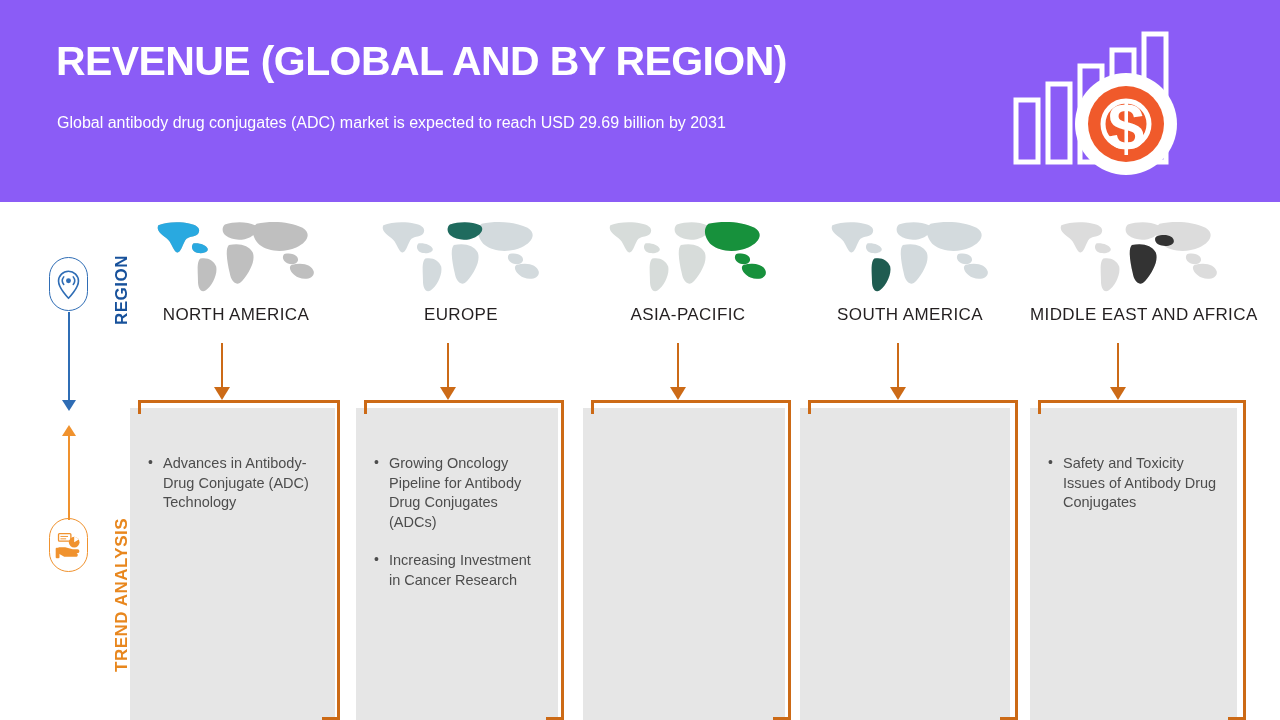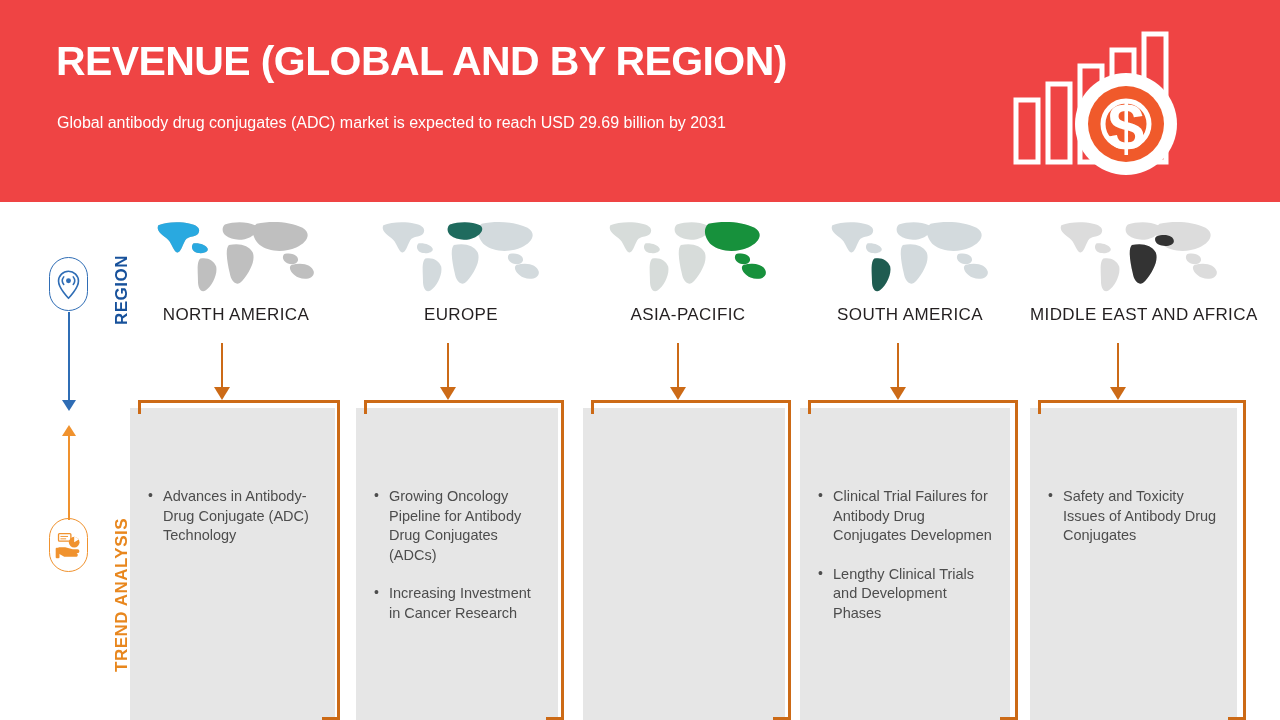--- a/index.html
+++ b/index.html
@@ -11,21 +11,21 @@
     font-family: "Liberation Sans", sans-serif;
     overflow: hidden;
     position: relative;
   }
 
   
   #header {
     position: absolute;
     left: 0; top: 0;
     width: 1280px; height: 202px;
-    background: #ef4444;
+    background: #8b5cf6;
   }
   #header-title {
     position: absolute;
     left: 56px; top: 38px;
     font-size: 41px;
     font-weight: bold;
     color: #ffffff;
     letter-spacing: -0.6px;
     white-space: nowrap;
   }
@@ -135,21 +135,20 @@
     position: absolute; left: 0; top: 0; width: 3px; height: 14px;
     background: #cc6a16;
   }
 
   
   .bullets {
     position: absolute;
     top: 242px;
     left: 16px;
     right: 26px;
-    margin-top: 33px;
   }
   .bullet {
     position: relative;
     padding-left: 17px;
     margin-bottom: 19px;
     font-size: 14.5px;
     line-height: 19.5px;
     color: #4d4d4d;
   }
   .bullet::before {
@@ -301,24 +300,20 @@
         <div class="stem"></div>
         <div class="head"></div>
       </div>
       <div class="panel" style="width: 210px;"></div>
       <div class="bracket" style="width: 210px;">
         <div class="b-left-stub"></div>
         <div class="b-top"></div>
         <div class="b-right"></div>
         <div class="b-bottom"></div>
       </div>
-      <div class="bullets">
-        <div class="bullet">Clinical Trial Failures for Antibody Drug Conjugates Developmen</div>
-        <div class="bullet">Lengthy Clinical Trials and Development Phases</div>
-      </div>
     </div>
     <div class="column" style="left: 1030px; width: 218px;">
       <div class="map">
         <svg viewBox="0 0 212 96" width="168" height="78">
           <path d="M8 8 C18 4 34 3 48 6 C58 8 62 13 58 19 C52 24 46 21 42 27 C38 34 36 44 31 42 C26 39 25 29 18 24 C11 19 5 14 8 8 Z M52 31 C60 30 68 33 70 37 C72 41 66 44 58 43 C52 42 48 36 52 31 Z M61 50 C70 48 78 52 81 60 C83 70 76 84 68 90 C62 94 58 88 58 78 C58 68 56 54 61 50 Z M92 7 C104 3 120 3 130 8 C136 12 132 19 124 23 C114 28 100 27 93 21 C88 17 88 10 92 7 Z M97 33 C110 30 122 33 127 42 C131 52 124 66 114 78 C107 86 100 80 98 68 C95 55 92 38 97 33 Z M132 6 C150 2 174 3 190 11 C202 18 196 30 182 36 C166 43 146 41 136 33 C127 25 124 12 132 6 Z M168 44 C178 42 186 47 184 53 C181 59 172 58 167 53 C164 49 165 45 168 44 Z M176 58 C190 54 202 58 204 66 C206 74 195 78 185 74 C176 70 171 61 176 58 Z" fill="#dcdcdc"></path>
           <path d="M97 33 C110 30 122 33 127 42 C131 52 124 66 114 78 C107 86 100 80 98 68 C95 55 92 38 97 33 Z M128 22 C140 18 150 22 150 28 C150 34 138 36 130 32 C126 30 125 24 128 22 Z" fill="#333333"></path>
         </svg>
       </div>
       <div class="region-name">MIDDLE EAST AND AFRICA</div>
       <div class="col-arrow" style="left: 80px;">

